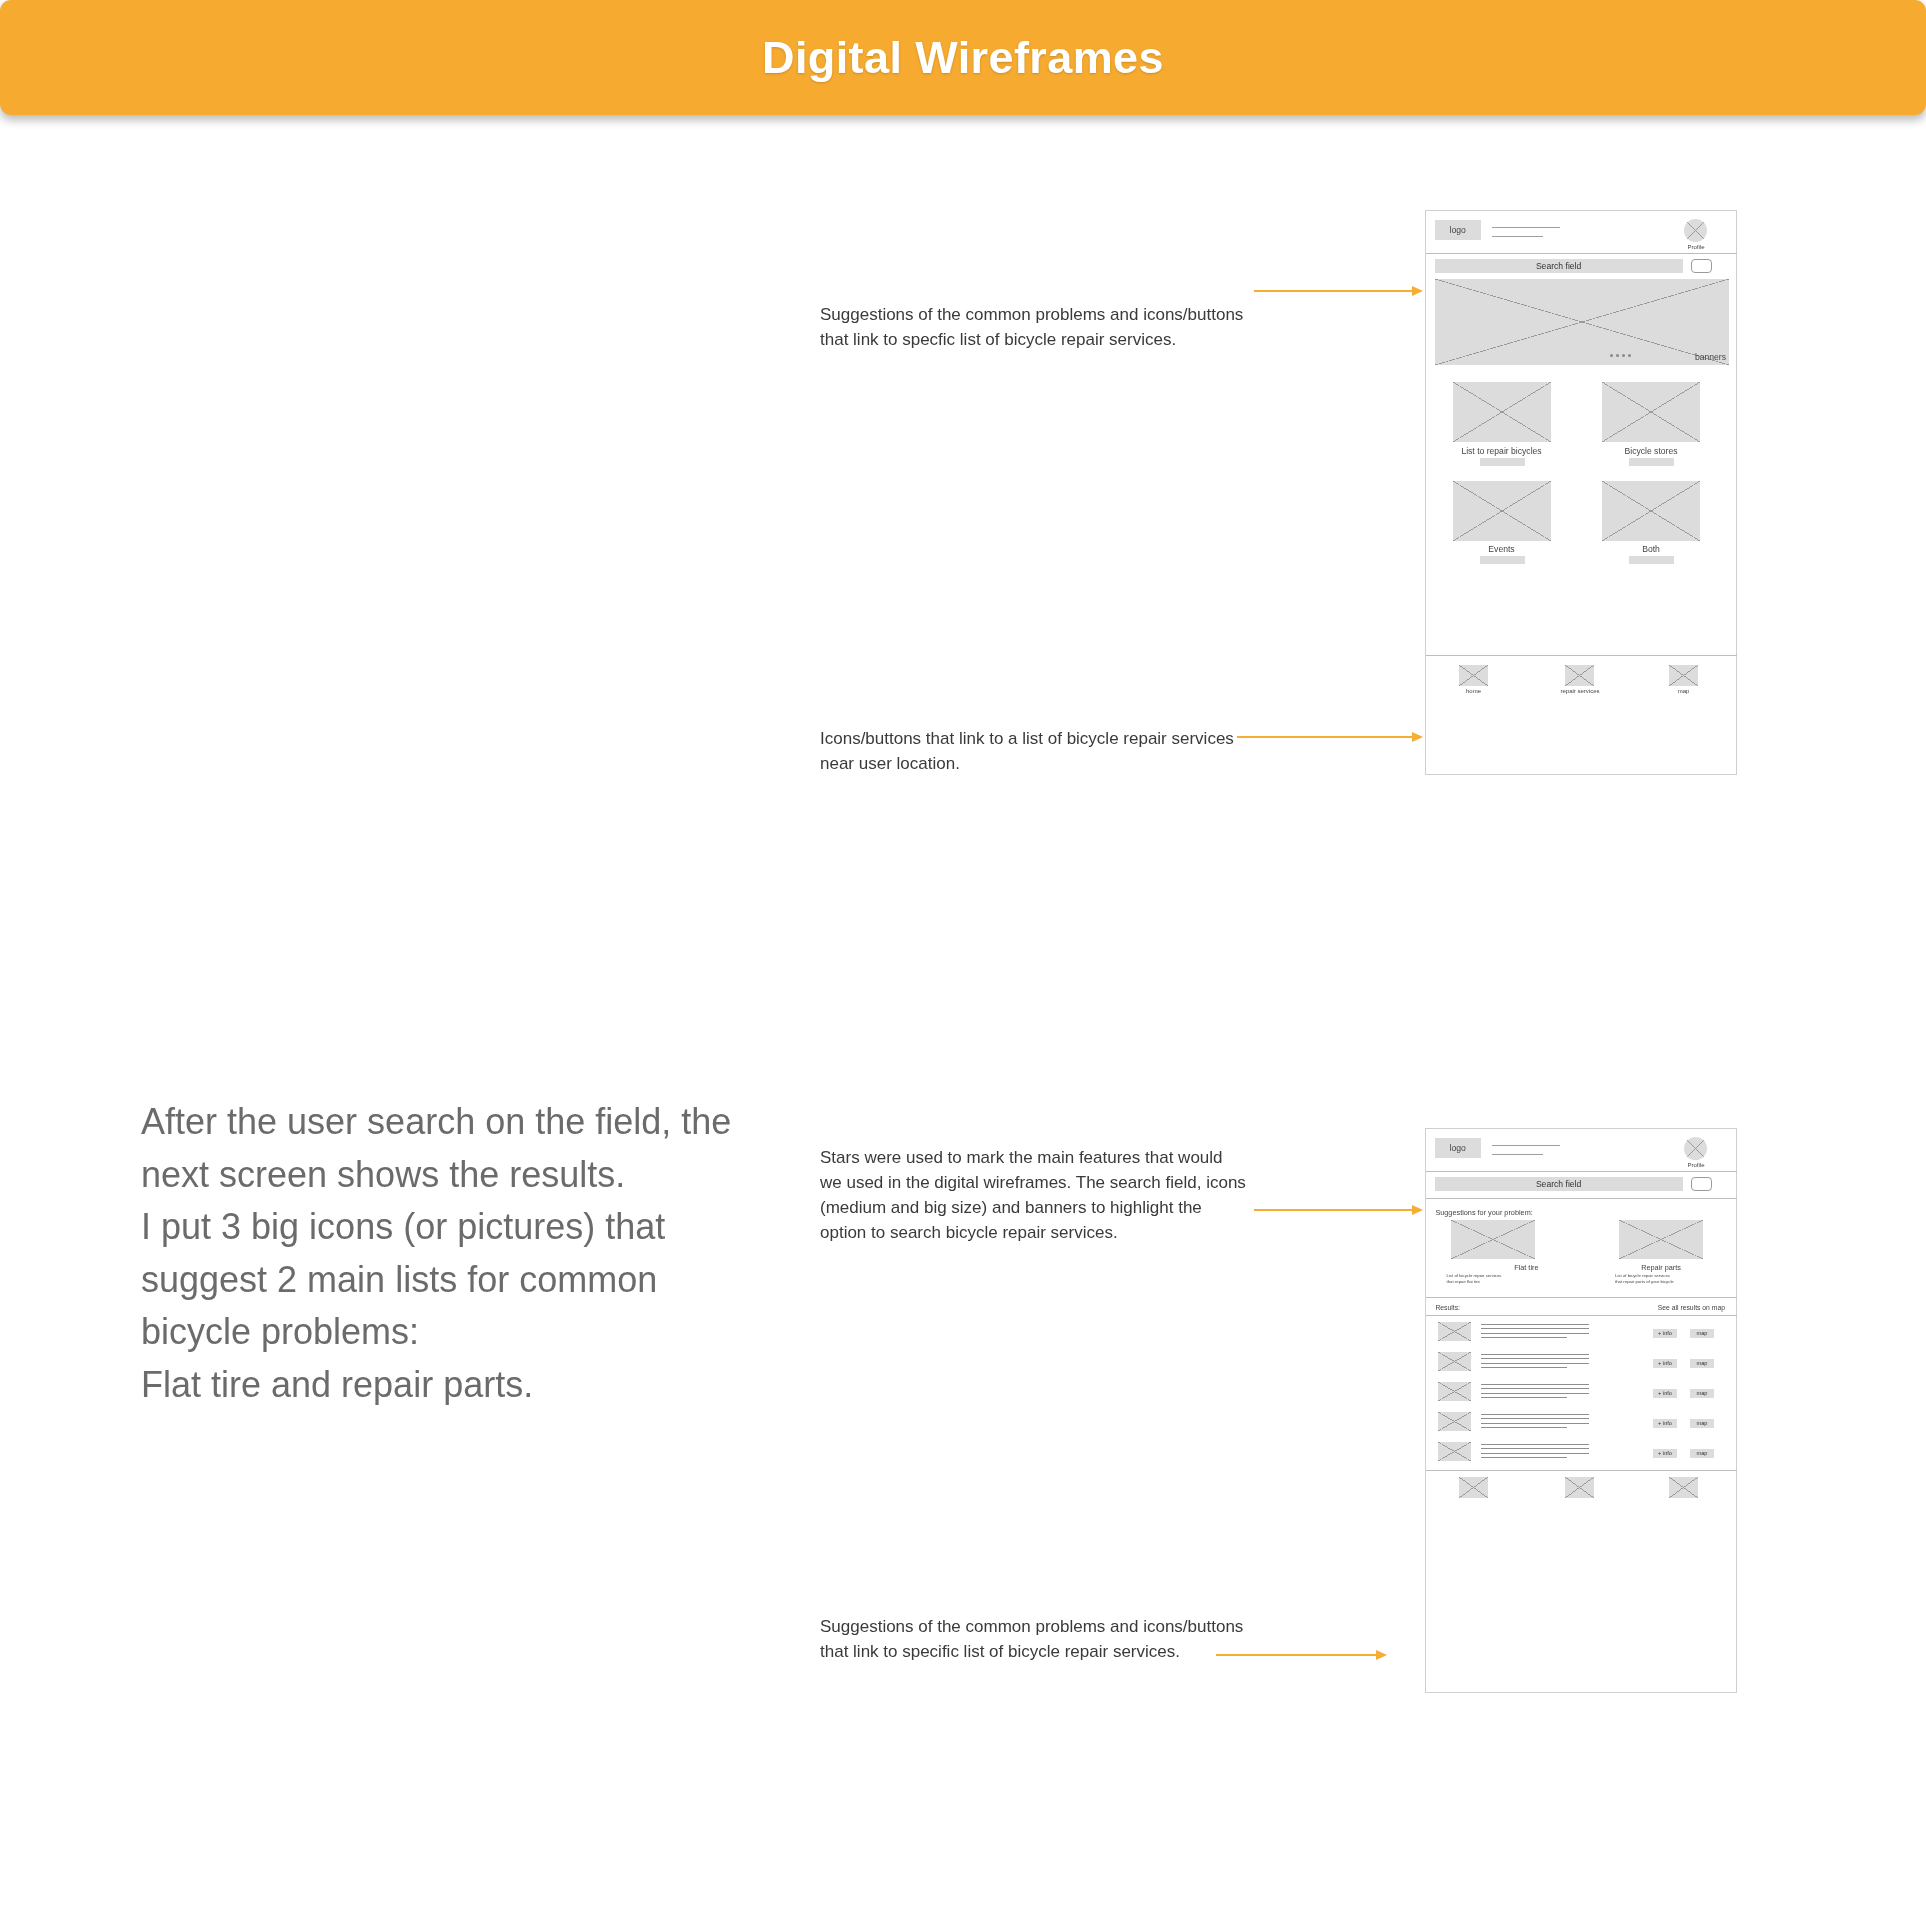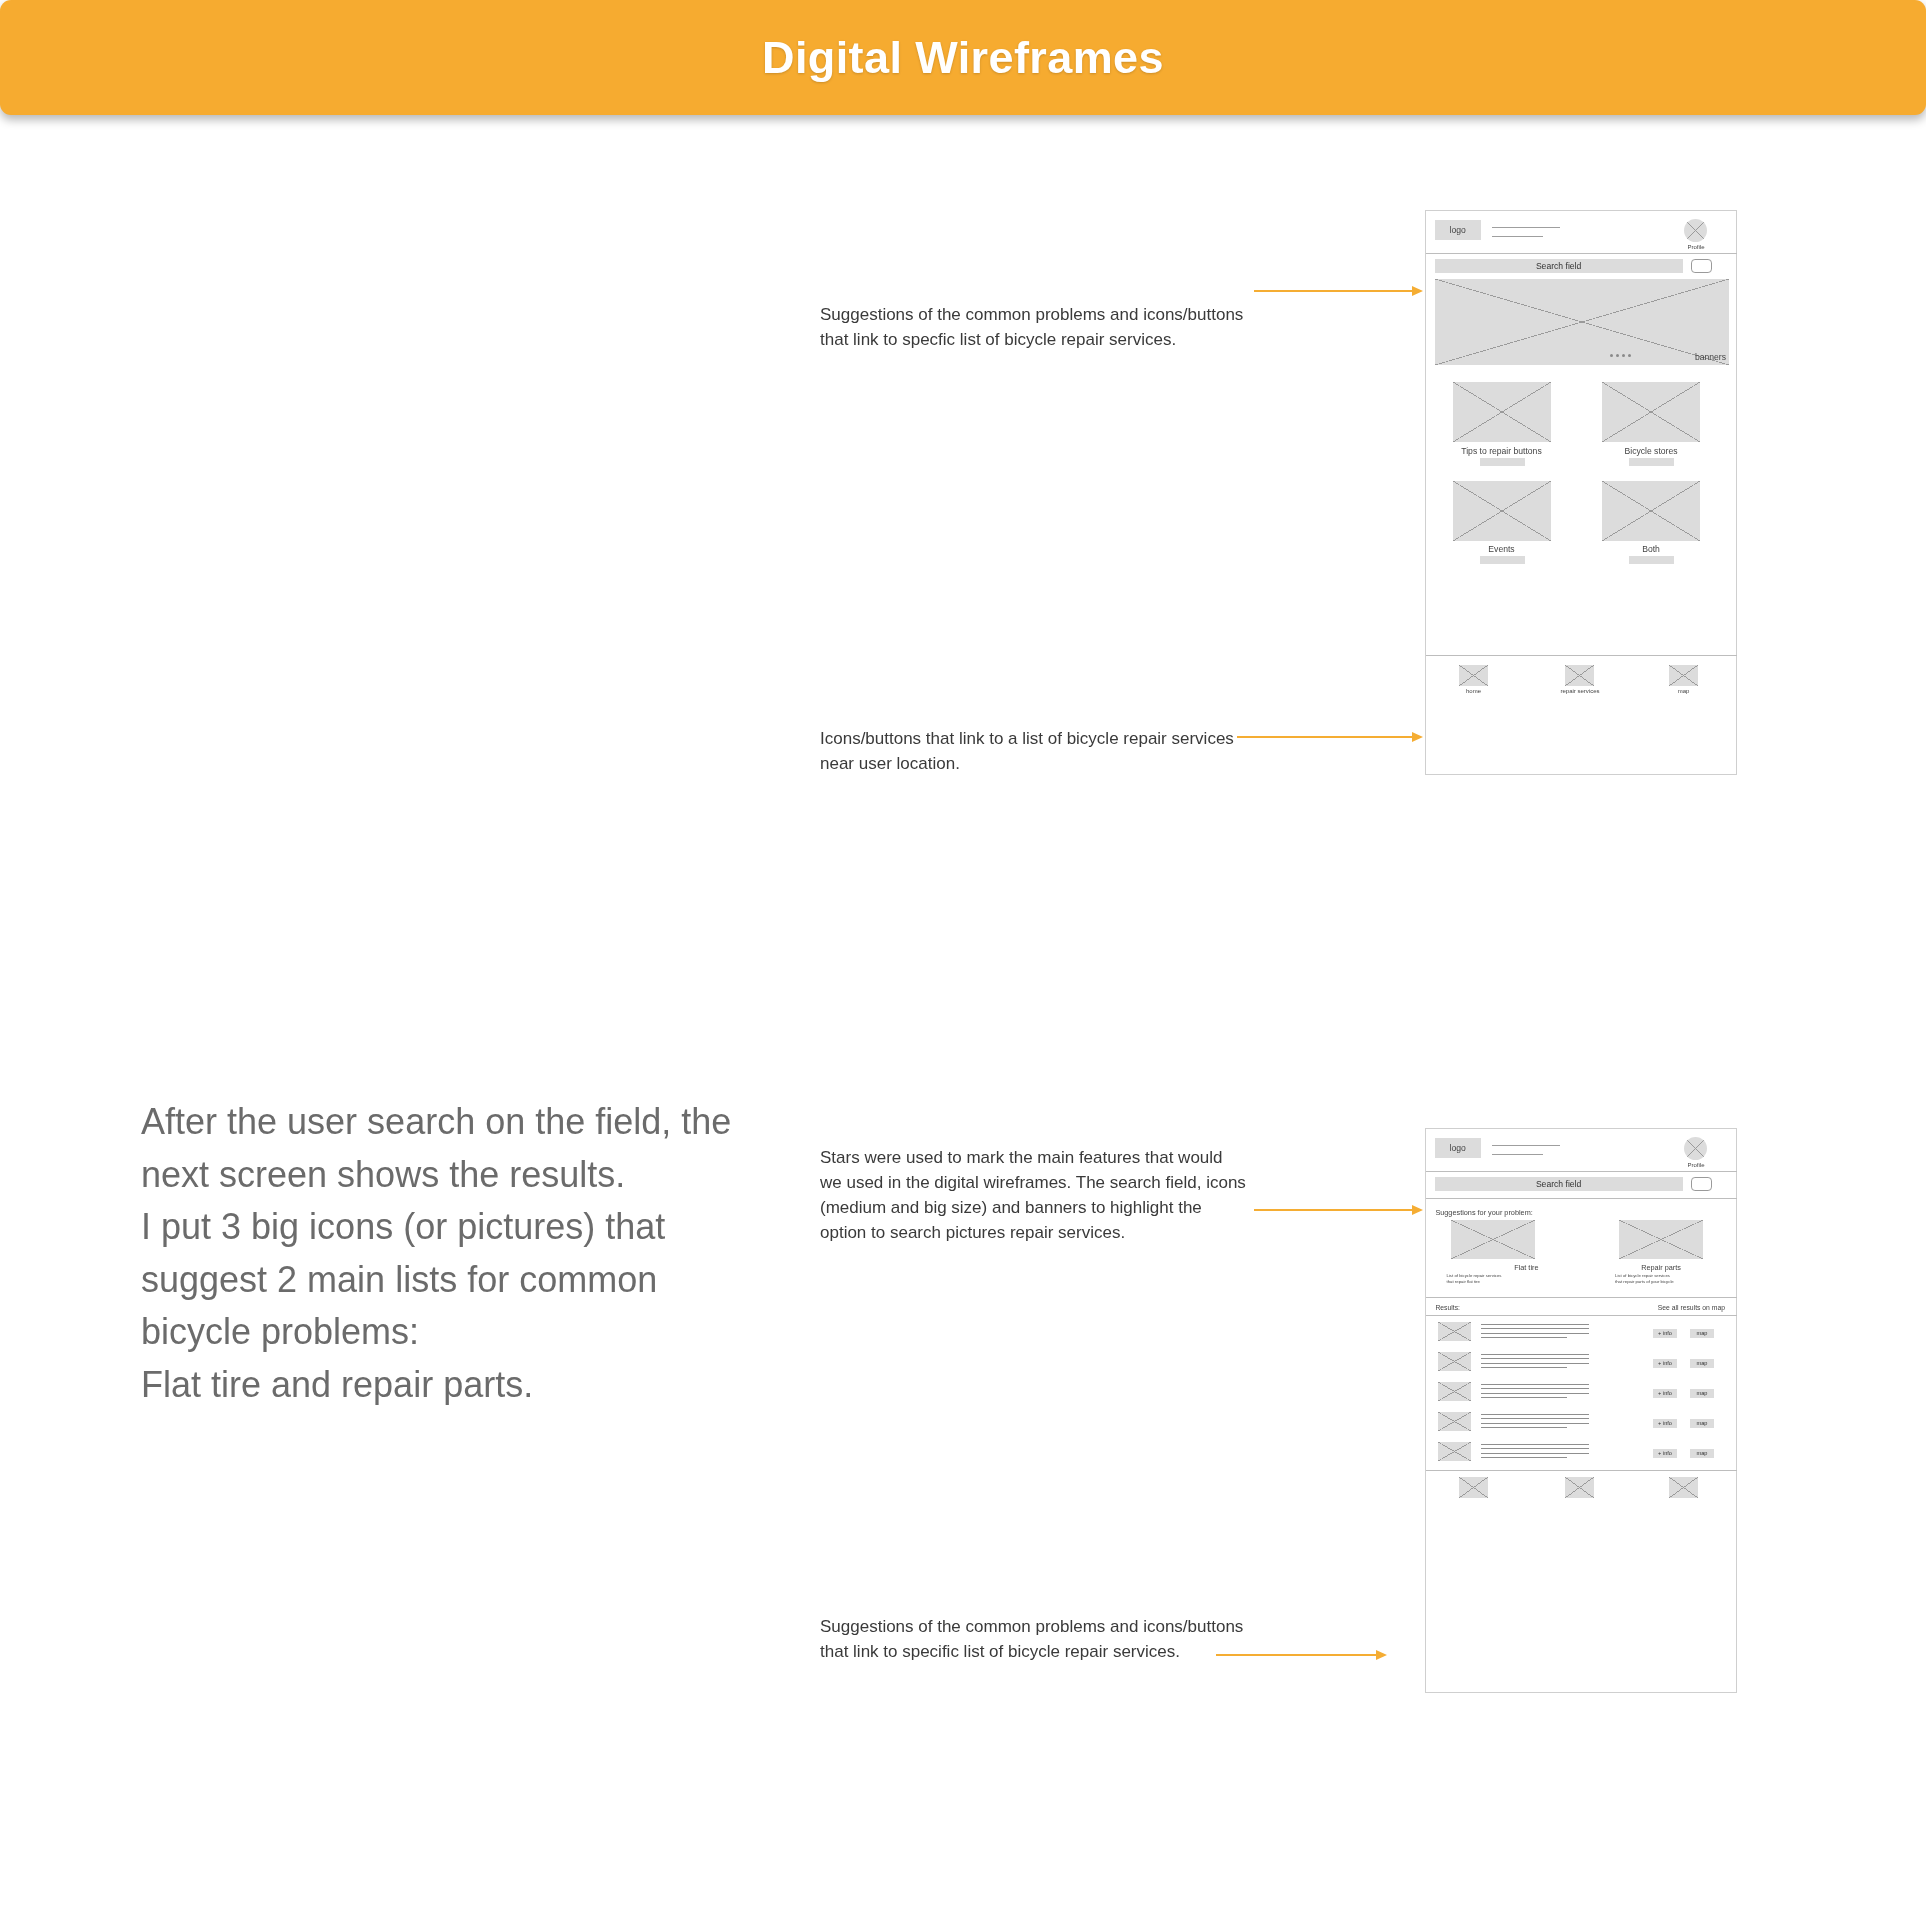--- a/index.html
+++ b/index.html
@@ -161,21 +161,21 @@
   <div class="header">
     <div class="header-title">Digital Wireframes</div>
   </div>
 
   <div class="narrative" id="narr2">After the user search on the field, the next screen shows the results.
 I put 3 big icons (or pictures) that suggest 2 main lists for common bicycle problems:
 Flat tire and repair parts.</div>
 
   <div class="callout" id="call1">Suggestions of the common problems and  icons/buttons that link to specfic list of bicycle repair services.</div>
   <div class="callout" id="call2">Icons/buttons that link to a list of bicycle repair services near user location.</div>
-  <div class="callout" id="call3">Stars were used to mark the main features that would we used in the digital wireframes. The search field, icons (medium and big size) and banners to highlight the option to search pictures repair services.</div>
+  <div class="callout" id="call3">Stars were used to mark the main features that would we used in the digital wireframes. The search field, icons (medium and big size) and banners to highlight the option to search bicycle repair services.</div>
   <div class="callout" id="call4">Suggestions of the common problems and  icons/buttons that link to specific list of bicycle repair services.</div>
 
   <div class="arrow" style="left:1254px; top:286px; width:169px;">
     <div class="shaft" style="width:158px;"></div>
       <div class="head"></div>
   </div>
   <div class="arrow" style="left:1237px; top:732px; width:186px;">
     <div class="shaft" style="width:175px;"></div>
       <div class="head"></div>
   </div>
@@ -204,21 +204,21 @@
     <div class="xbox" style="left:8.6px; top:68px; width:294px; height:86px;"></div>
     <div class="dots" style="left:184px; top:143px;">
         <span></span>
         <span></span>
         <span></span>
         <span></span>
       </div>
     <div class="wlabel" style="left:223px; top:141px; width:77px; text-align:right;">banners</div>
 
     <div class="xbox" style="left:26.5px; top:171px; width:98px; height:60px;"></div>
-    <div class="wlabel" style="left:26.5px; top:235px; width:98px;">Tips to repair buttons</div>
+    <div class="wlabel" style="left:26.5px; top:235px; width:98px;">List to repair bicycles</div>
     <div class="pill" style="left:54px; top:247px; width:45px; height:7.7px;"></div>
 
     <div class="xbox" style="left:176px; top:171px; width:98px; height:60px;"></div>
     <div class="wlabel" style="left:176px; top:235px; width:98px;">Bicycle stores</div>
     <div class="pill" style="left:203px; top:247px; width:45px; height:7.7px;"></div>
 
     <div class="xbox" style="left:26.5px; top:270px; width:98px; height:60px;"></div>
     <div class="wlabel" style="left:26.5px; top:333px; width:98px;">Events</div>
     <div class="pill" style="left:54px; top:345px; width:45px; height:7.7px;"></div>
 

